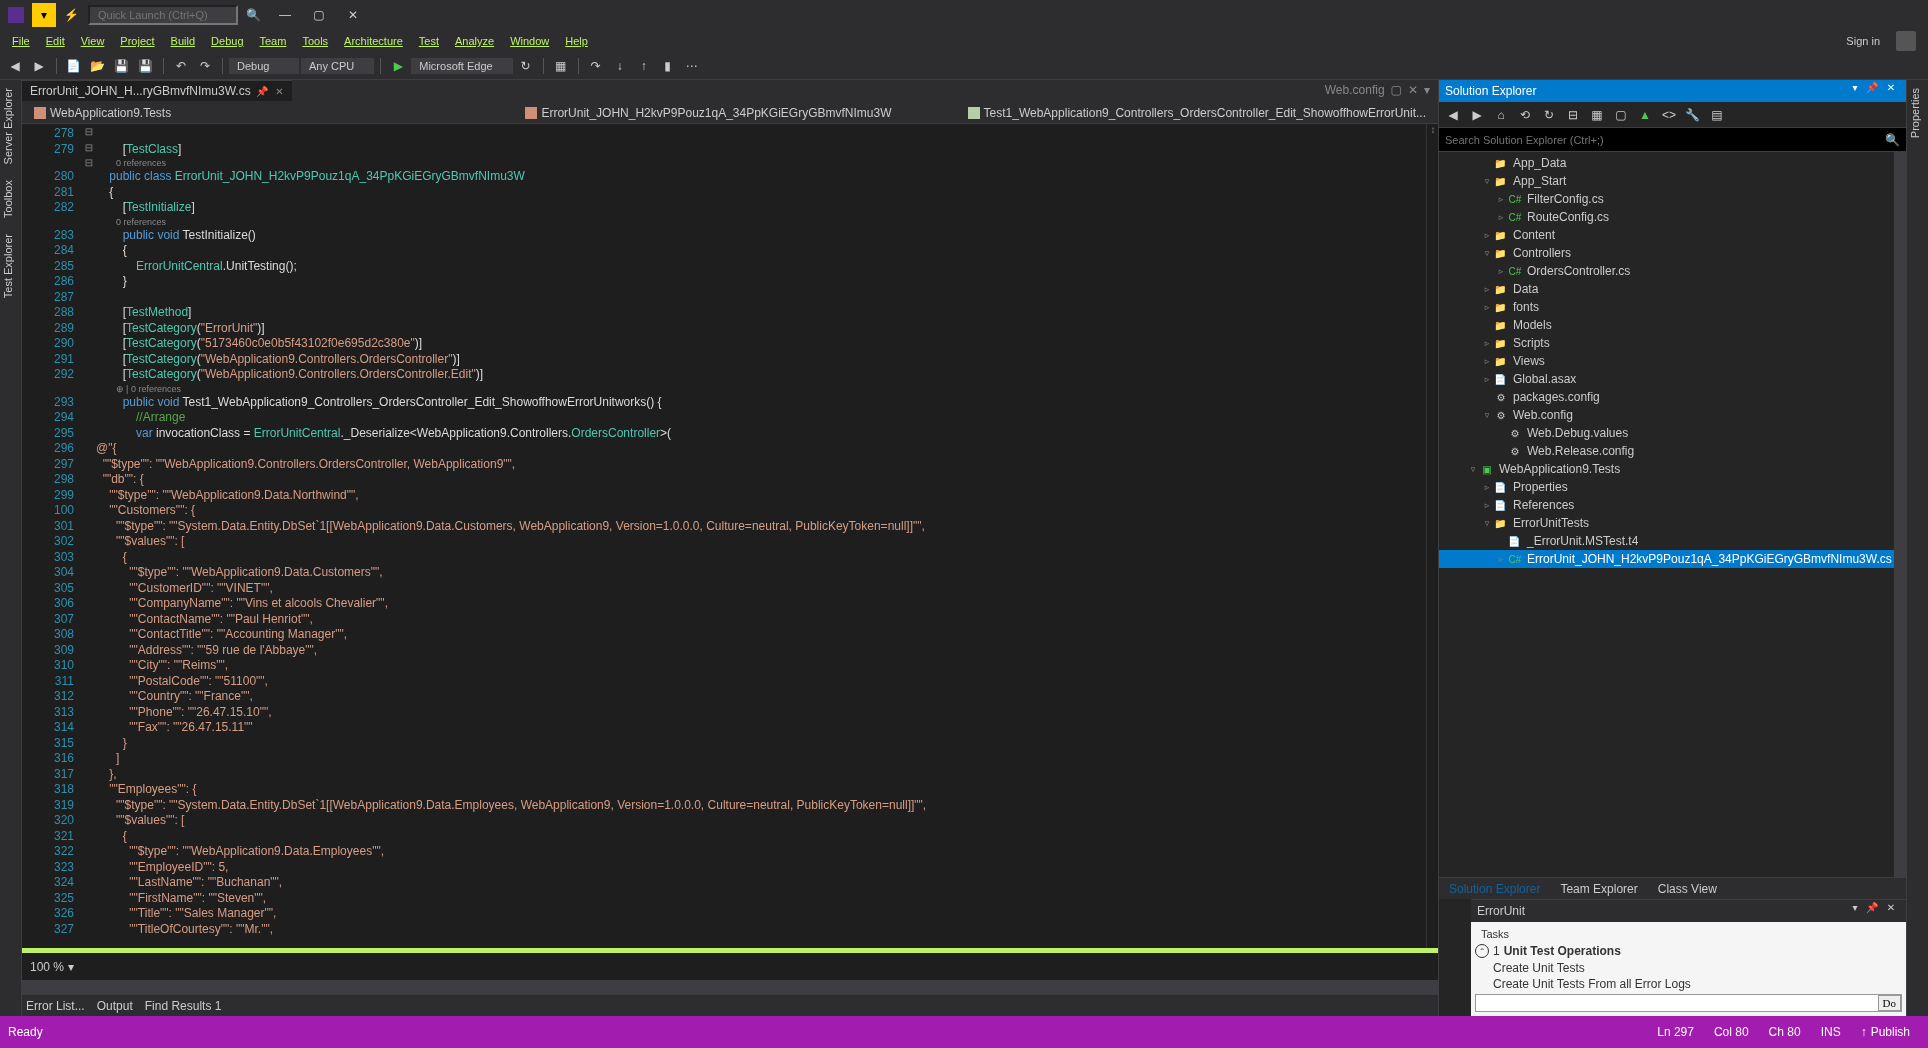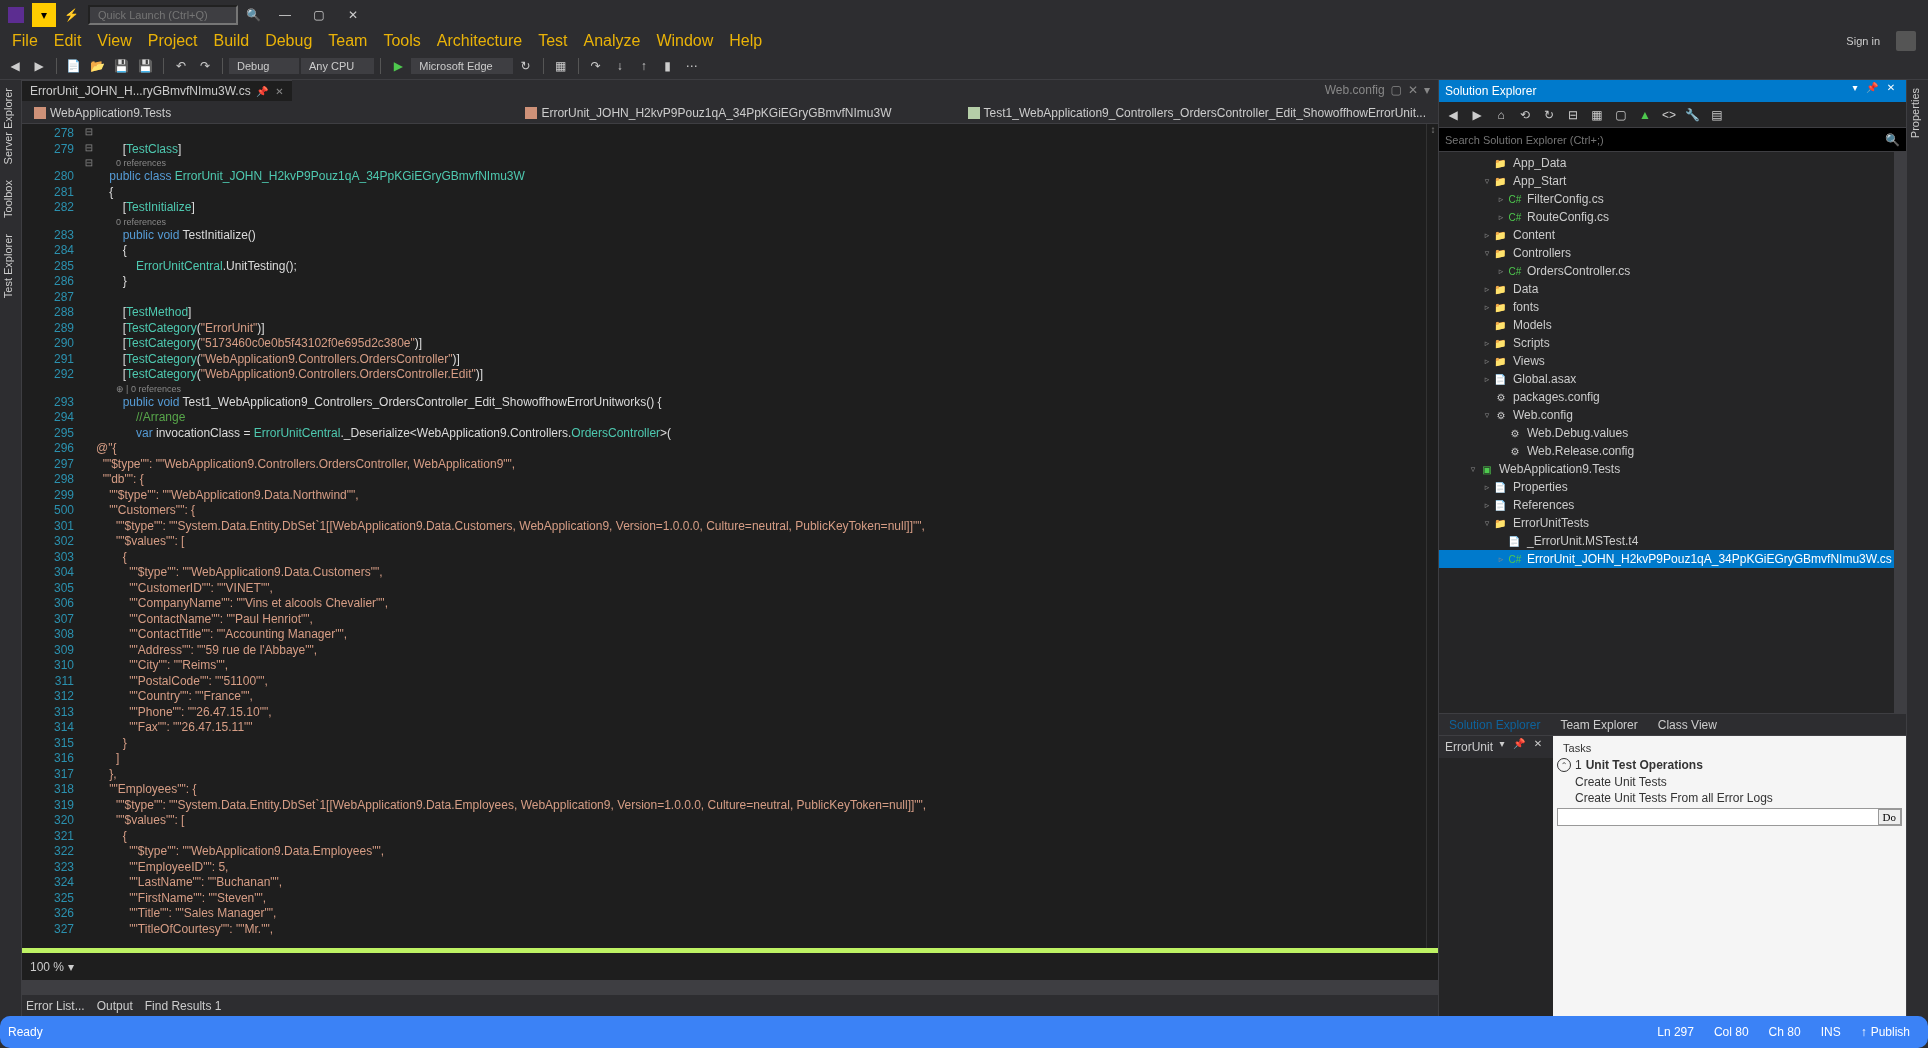--- a/index.html
+++ b/index.html
@@ -6,21 +6,21 @@
 body { background: #2d2d30; color: #ccc; width: 1928px; height: 1048px; overflow: hidden; display: flex; flex-direction: column; }
 .titlebar { height: 30px; background: #2d2d30; display: flex; align-items: center; padding: 0 8px; color: #999; }
 .titlebar .vs-icon { width: 16px; height: 16px; background: #5c2d91; margin-right: 8px; }
 .titlebar .title-text { flex: 1; font-size: 11px; }
 .titlebar .title-right { display: flex; align-items: center; gap: 4px; }
 .titlebar .notif-icon { width: 24px; height: 24px; background: #ffcc00; display: flex; align-items: center; justify-content: center; color: #000; }
 .titlebar .tool-icon { width: 24px; height: 24px; display: flex; align-items: center; justify-content: center; color: #ccc; }
 .titlebar .quick-launch { background: #3e3e42; color: #888; padding: 2px 8px; width: 150px; font-size: 11px; }
 .titlebar .win-btn { width: 30px; height: 24px; display: flex; align-items: center; justify-content: center; color: #ccc; }
 .menubar { height: 22px; background: #2d2d30; display: flex; align-items: center; padding: 0 4px; }
-.menubar .menu-item { padding: 2px 8px; color: #eab308; font-size: 16px; }
+.menubar .menu-item { padding: 2px 8px; color: #bef264; font-size: 11px; text-decoration: underline; }
 .menubar .signin { margin-left: auto; padding-right: 8px; font-size: 11px; }
 .menubar .user-icon { width: 20px; height: 20px; background: #555; border-radius: 2px; margin-left: 8px; margin-right: 8px; }
 .toolbar { height: 28px; background: #2d2d30; border-bottom: 1px solid #3e3e42; display: flex; align-items: center; padding: 0 4px; gap: 2px; }
 .toolbar .tb-btn { width: 22px; height: 22px; display: flex; align-items: center; justify-content: center; color: #ccc; font-size: 12px; }
 .toolbar .tb-sep { width: 1px; height: 16px; background: #555; margin: 0 4px; }
 .toolbar .tb-dropdown { background: #3e3e42; color: #ccc; padding: 2px 20px 2px 8px; font-size: 11px; min-width: 70px; }
 .toolbar .tb-play { color: #4ec94e; }
 .main-area { flex: 1; display: flex; overflow: hidden; }
 .left-tabs { width: 22px; background: #2d2d30; border-right: 1px solid #3e3e42; display: flex; flex-direction: column; }
 .left-tab { writing-mode: vertical-rl; padding: 8px 2px; color: #ccc; font-size: 11px; transform: rotate(180deg); text-align: center; }
@@ -67,31 +67,31 @@
 .tree-arrow { width: 12px; font-size: 9px; color: #888; text-align: center; }
 .tree-icon { width: 16px; height: 14px; margin-right: 4px; display: flex; align-items: center; justify-content: center; font-size: 10px; }
 .tree-icon.folder { color: #dcb67a; }
 .tree-icon.file { color: #ccc; }
 .tree-icon.cs { color: #4ec94e; }
 .tree-icon.config { color: #ccc; }
 .tree-icon.proj { color: #4ec94e; }
 .se-tabs { height: 22px; background: #2d2d30; border-top: 1px solid #3e3e42; display: flex; align-items: center; font-size: 11px; }
 .se-tab { padding: 3px 10px; color: #ccc; }
 .se-tab.active { color: #0e639c; }
-.error-unit { display: flex; flex-direction: row; border-top: 1px solid #3e3e42; }
+.error-unit { display: flex; flex-direction: column; border-top: 1px solid #3e3e42; margin-left: 32px; }
 .eu-body { flex: 1; background: #f5f5f5; color: #333; padding: 4px; font-size: 11px; }
 .eu-tasks { font-size: 11px; padding: 2px 6px; color: #333; }
 .eu-group { display: flex; align-items: center; gap: 4px; padding: 2px 0; }
 .eu-group .circle { width: 14px; height: 14px; border: 1px solid #333; border-radius: 50%; display: flex; align-items: center; justify-content: center; font-size: 8px; }
 .eu-item { padding: 1px 18px; }
 .eu-input-row { display: flex; border: 1px solid #999; margin-top: 2px; }
 .eu-input-row input { flex: 1; border: none; padding: 2px; font-size: 11px; }
 .eu-input-row button { border: 1px solid #999; background: #eee; padding: 0 4px; font-size: 11px; font-family: Liberation Serif, serif; }
 .right-side-tabs { width: 22px; background: #2d2d30; border-left: 1px solid #3e3e42; display: flex; flex-direction: column; }
-.status-bar { height: 22px; background: #3b82f6; color: #fff; display: flex; align-items: center; padding: 16px 8px; font-size: 11px; border-radius: 10px; }
+.status-bar { height: 22px; background: #a21caf; color: #fff; display: flex; align-items: center; padding: 16px 8px; font-size: 11px; }
 .status-bar .status-left { flex: 1; }
 .status-bar .status-item { padding: 0 10px; }
 .status-bar .publish { display: flex; align-items: center; gap: 4px; }
 </style>
 </head>
 <body>
 
 <div class="titlebar">
   <div class="vs-icon"></div>
   <div class="title-right">
@@ -194,21 +194,21 @@
           <div>291</div>
           <div>292</div>
           <div style="line-height: 12px; font-size: 9px;">&nbsp;</div>
           <div>293</div>
           <div>294</div>
           <div>295</div>
           <div>296</div>
           <div>297</div>
           <div>298</div>
           <div>299</div>
-          <div>500</div>
+          <div>100</div>
           <div>301</div>
           <div>302</div>
           <div>303</div>
           <div>304</div>
           <div>305</div>
           <div>306</div>
           <div>307</div>
           <div>308</div>
           <div>309</div>
           <div>310</div>

